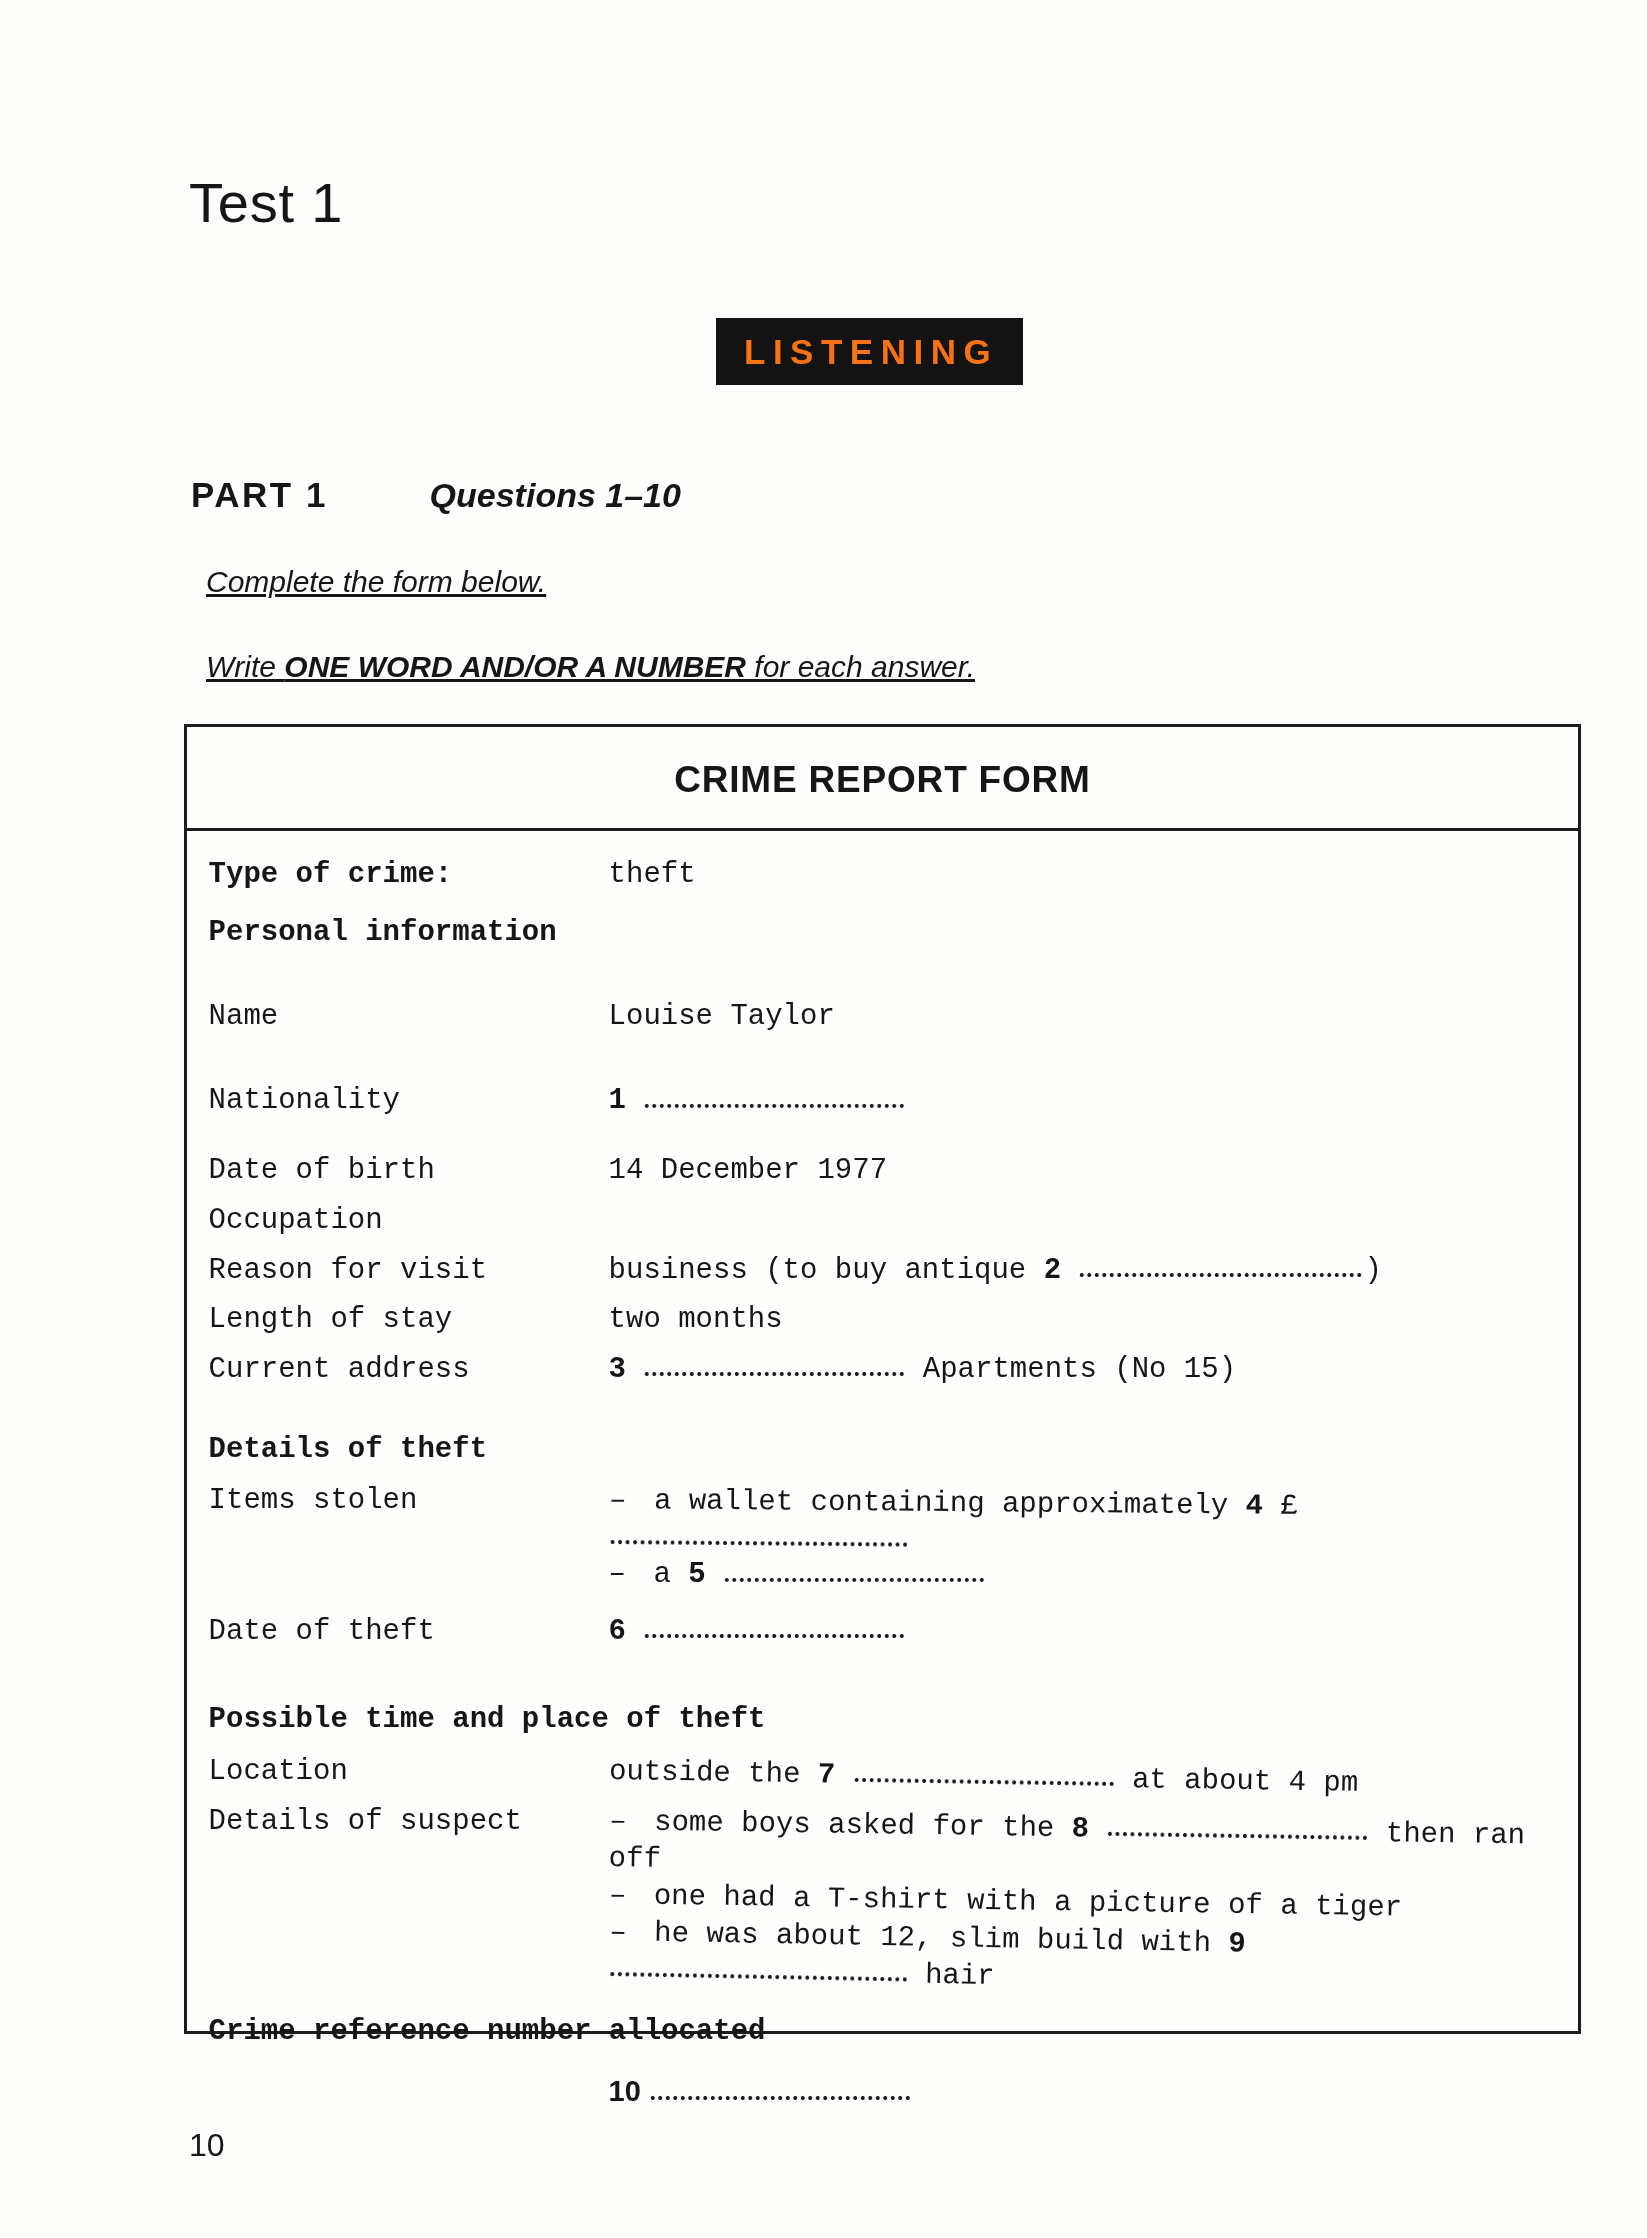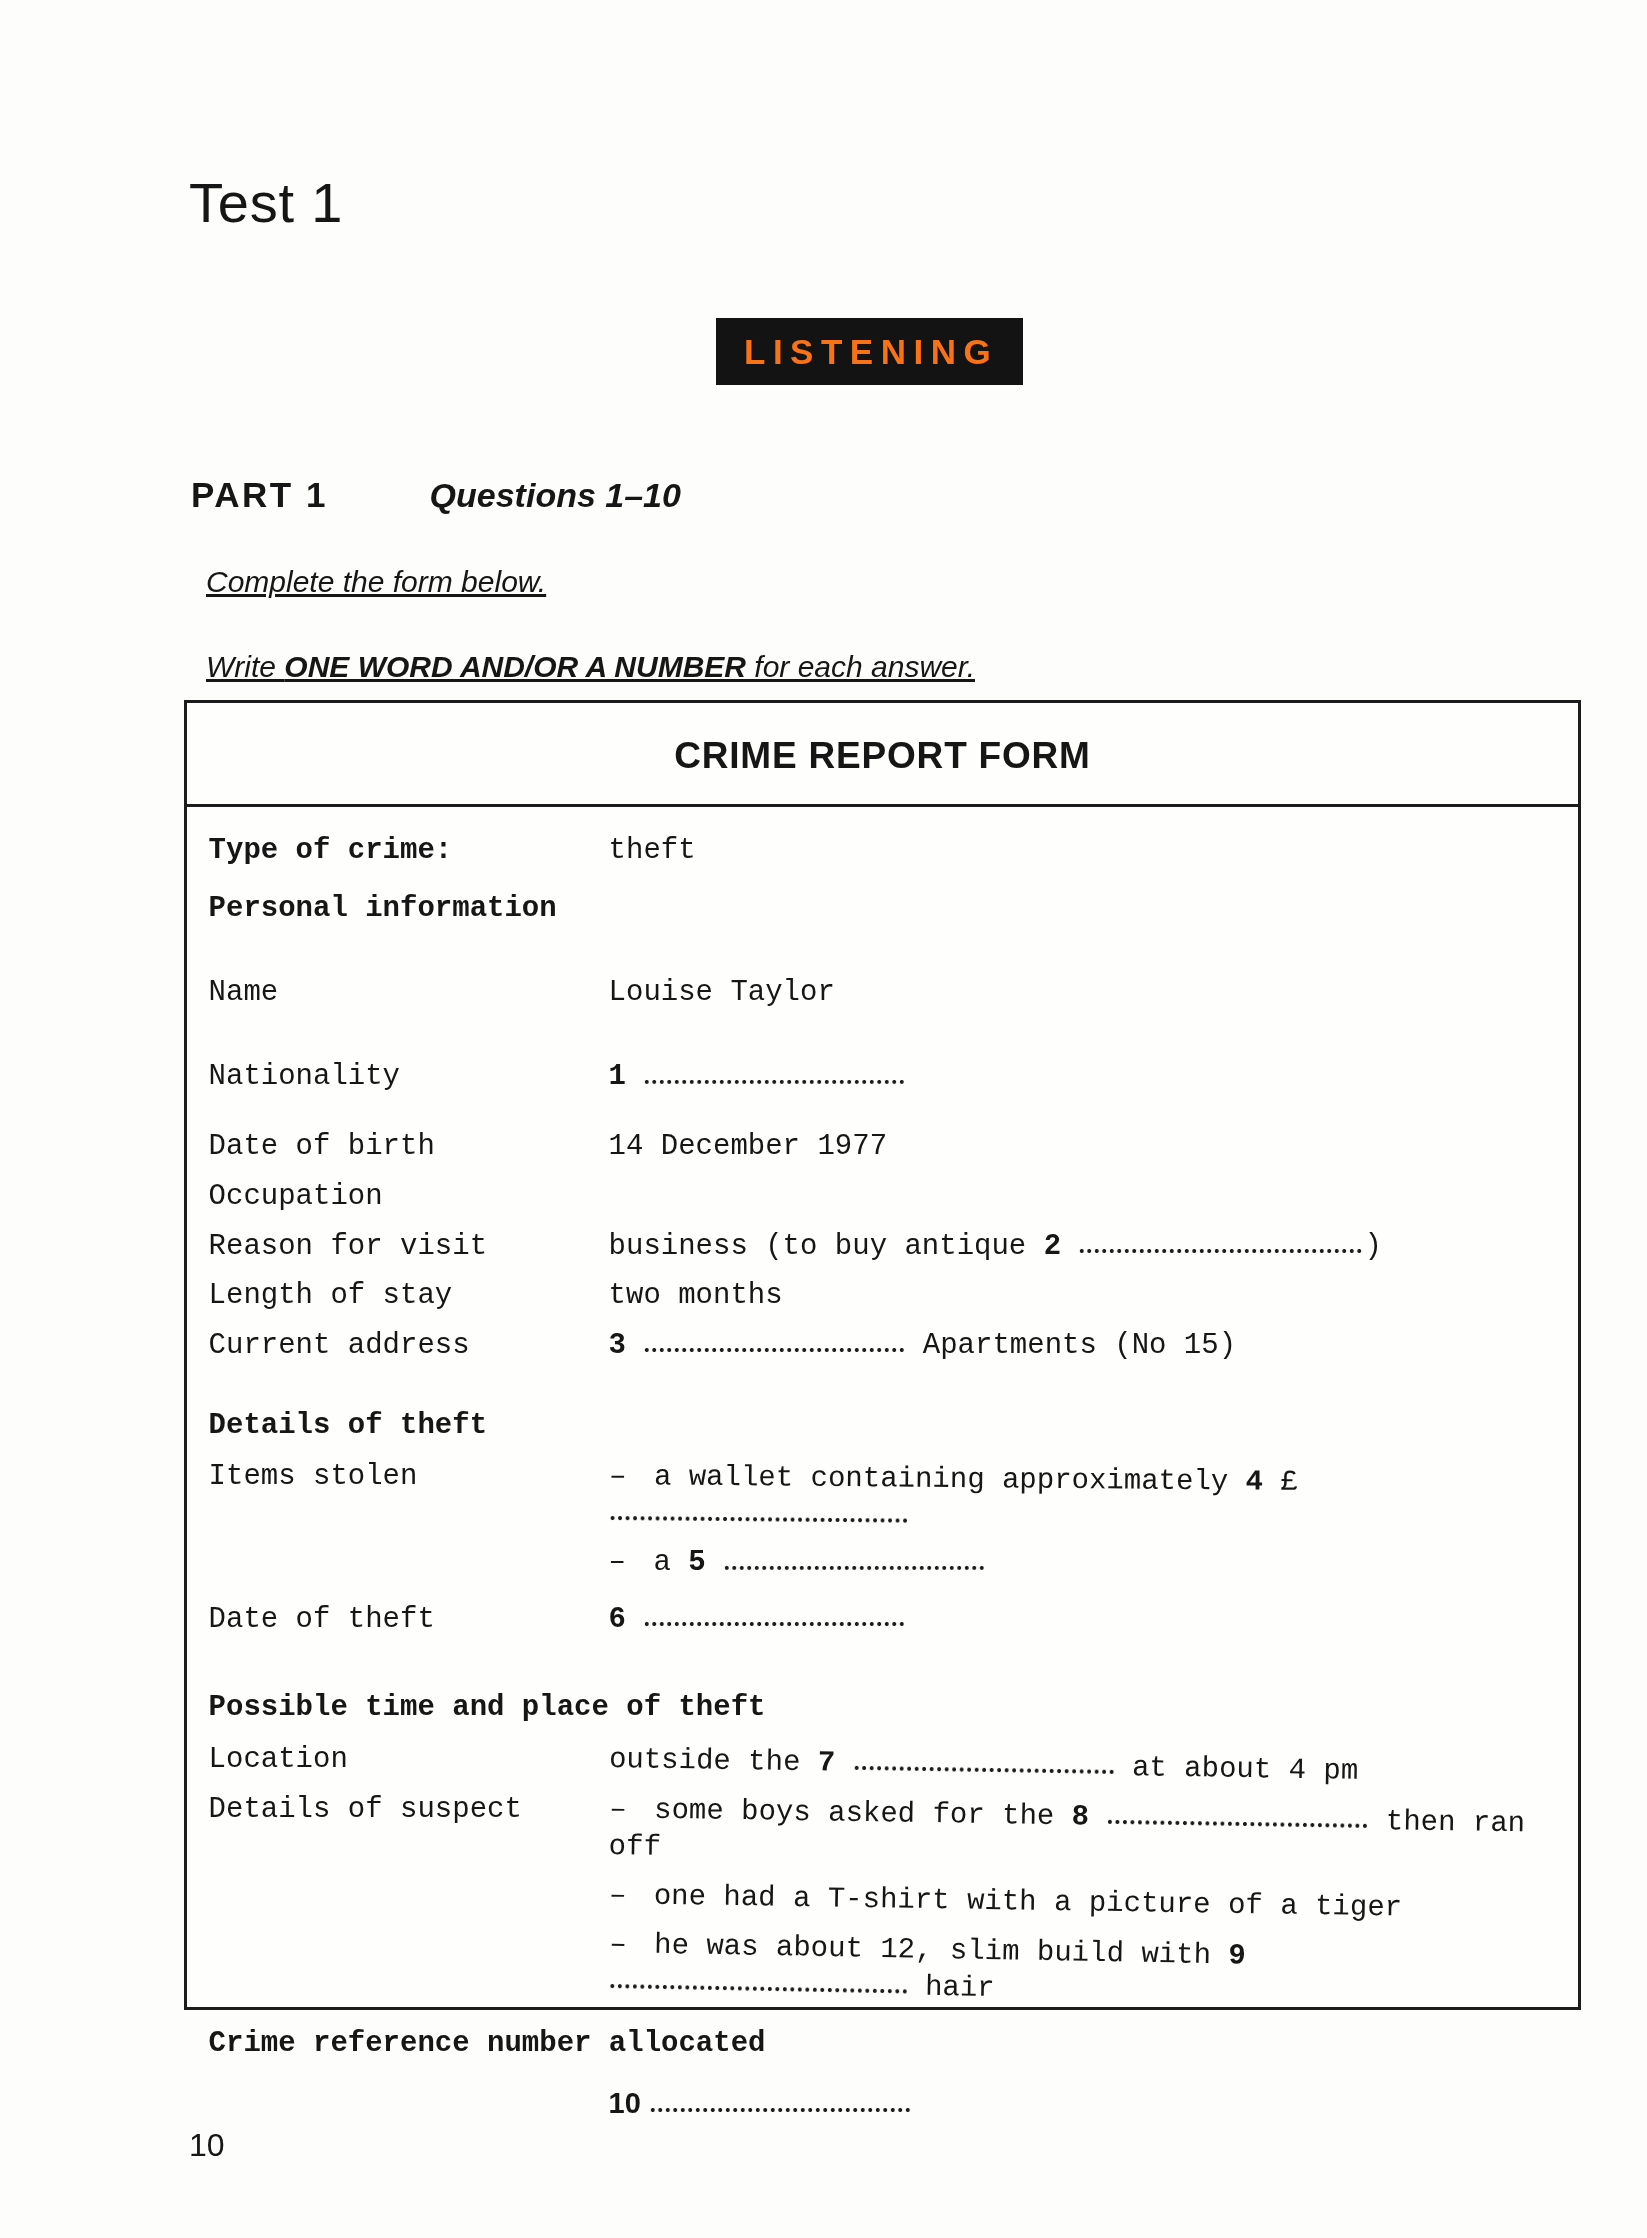--- a/index.html
+++ b/index.html
@@ -28,21 +28,21 @@
   .part-row { position:absolute; left:191px; top:475px; }
   .part-label { font-size:35px; font-weight:bold; letter-spacing:2.5px; }
   .questions-label { font-size:34px; font-weight:bold; font-style:italic; margin-left:98px; }
 
   .instr { position:absolute; left:206px; font-size:30px; font-style:italic;text-decoration:underline; }
   .instr-1 { top:565px; }
   .instr-2 { top:650px; }
   .instr-2 b { font-style:italic; }
 
   .form-box {
-    position:absolute; left:184px; top:700px; width:1397px; height:1310px;
+    position:absolute; left:184px; top:724px; width:1397px; height:1310px;
     border:3.3px solid #1c1c1c; background:#fefefd;
   }
   .form-title {
     text-align:center; font-size:37px; font-weight:bold;
     padding:32px 0 26.6px 0;
     border-bottom:3.3px solid #1c1c1c;
     letter-spacing:0.8px;
   }
   .form-body { padding:26.6px 25px 0 21.6px; font-size:29px; line-height:1.26; }
 
@@ -54,21 +54,21 @@
 
   
   .m-type      { margin-top:0; }
   .m-personal  { margin-top:21.6px; }
   .m-name      { margin-top:47px; }
   .m-nat       { margin-top:48px; }
   .m-dob       { margin-top:33px; }
   .m-std       { margin-top:13.3px; }
   .m-details   { margin-top:43px; }
   .m-items     { margin-top:15px; }
-  .m-sub       { margin-top:13px; }
+  .m-sub       { margin-top:1px; }
   .m-datetheft { margin-top:20px; }
   .m-timeplace { margin-top:52px; }
   .m-crimeref  { margin-top:26px; }
   .m-q10       { margin-top:21.6px; padding-left:400px; }
 
   .dots {
     display:inline-block; width:262px; height:8.3px;
     background-image: radial-gradient(circle, #1c1c1c 1.7px, rgba(0,0,0,0) 2.2px);
     background-size: 7.5px 5.8px; background-position: left bottom; background-repeat: repeat-x;
   }

